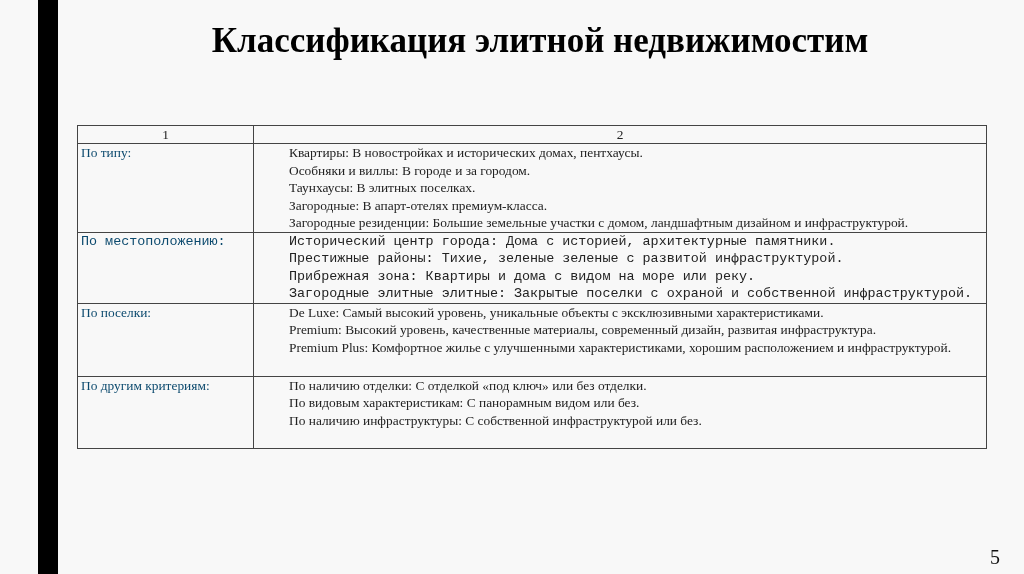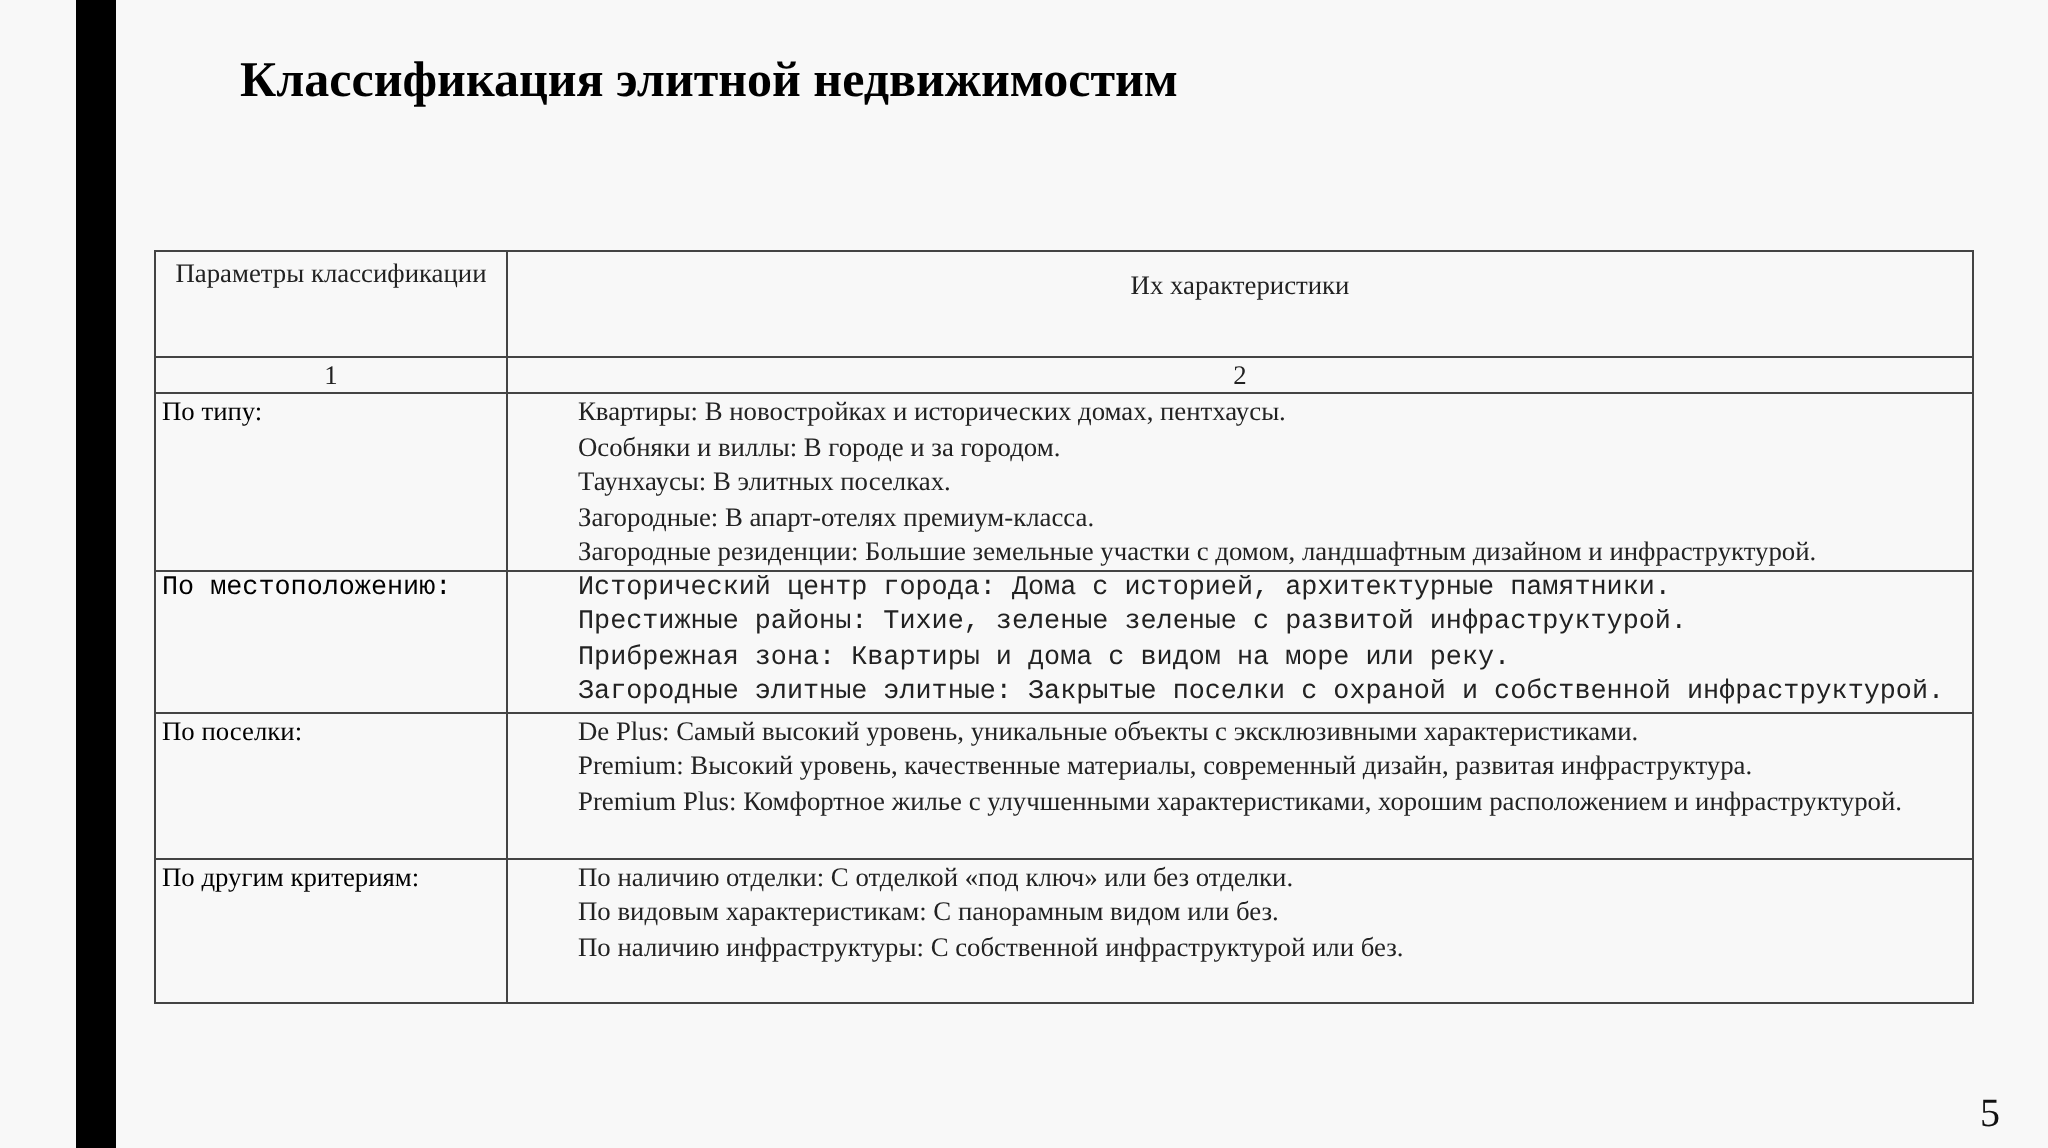--- a/index.html
+++ b/index.html
@@ -8,38 +8,38 @@
     background: #f8f8f8;
     font-family: "Liberation Serif", "DejaVu Serif", serif;
     color: #111;
   }
   .side-bar {
     position: absolute; left: 38px; top: 0; width: 20px; height: 574px;
     background: #000;
   }
   .title {
     position: absolute; left: 120px; width: 840px; top: 18px;
-    font-weight: bold; font-size: 25px; line-height: 46px;
+    text-align: center; font-weight: bold; font-size: 35px; line-height: 46px;
     color: #000; margin: 0;
   }
   table.cls {
     position: absolute; left: 77px; top: 125px; width: 909px;
     border-collapse: collapse; table-layout: fixed;
     font-size: 13.4px; line-height: 17.5px; color: #222;
   }
   table.cls td, table.cls th {
     border: 1.5px solid #444; padding: 0 3px; vertical-align: top; font-weight: normal;
   }
   col.c1 { width: 176px; }
   col.c2 { width: 733px; }
   .hdr th { height: 44px; text-align: center; vertical-align: middle; }
   .hdr .p1 { line-height: 22px; }
   .hdr .p2 { vertical-align: top; padding-top: 8px; }
   .num td { text-align: center; height: 17px; line-height: 17px; }
-  .param { color: #000000; }
+  .param { color: #0c4a6e; }
   .line { display: block; margin-left: 32px; }
   .justify { text-align: justify; text-align-last: left; }
   .key { font-weight: normal; }
   tr.r-type td { height: 86px; }
   tr.r-loc td { height: 70px; font-family: Liberation Mono, monospace; }
   tr.r-class td { height: 72px; }
   tr.r-other td { height: 71px; }
   .page-num {
     position: absolute; right: 24px; top: 546px; font-size: 20px; color: #111;
   }
@@ -50,24 +50,20 @@
 <div class="side-bar"></div>
 
 <h1 class="title">Классификация элитной недвижимостим</h1>
 
 <table class="cls">
   <colgroup>
       <col class="c1">
       <col class="c2">
     </colgroup>
   <tbody>
-      <tr class="hdr">
-    <th class="p1">Параметры классификации</th>
-    <th class="p2">Их характеристики</th>
-  </tr>
   <tr class="num">
     <td>1</td>
     <td>2</td>
   </tr>
 
   <tr class="r-type">
     <td class="param">По типу:</td>
     <td>
       <span class="line">Квартиры: В новостройках и исторических домах, пентхаусы.</span>
       <span class="line">Особняки и виллы: В городе и за городом.</span>
@@ -83,21 +79,21 @@
       <span class="line">Исторический центр города: Дома с историей, архитектурные памятники.</span>
       <span class="line">Престижные районы: Тихие, зеленые зеленые с развитой инфраструктурой.</span>
       <span class="line">Прибрежная зона: Квартиры и дома с видом на море или реку.</span>
       <span class="line">Загородные элитные элитные: Закрытые поселки с охраной и собственной инфраструктурой.</span>
     </td>
   </tr>
 
   <tr class="r-class">
     <td class="param">По поселки:</td>
     <td>
-      <span class="line"><span class="key">De Plus:</span><span> Самый высокий уровень, уникальные объекты с эксклюзивными характеристиками.</span></span>
+      <span class="line"><span class="key">De Luxe:</span><span> Самый высокий уровень, уникальные объекты с эксклюзивными характеристиками.</span></span>
       <span class="line"><span class="key">Premium:</span><span> Высокий уровень, качественные материалы, современный дизайн, развитая инфраструктура.</span></span>
       <span class="line justify"><span class="key">Premium Plus:</span><span> Комфортное жилье с улучшенными характеристиками, хорошим расположением и инфраструктурой.</span></span>
     </td>
   </tr>
 
   <tr class="r-other">
     <td class="param">По другим критериям:</td>
     <td>
       <span class="line">По наличию отделки: С отделкой «под ключ» или без отделки.</span>
       <span class="line">По видовым характеристикам: С панорамным видом или без.</span>

